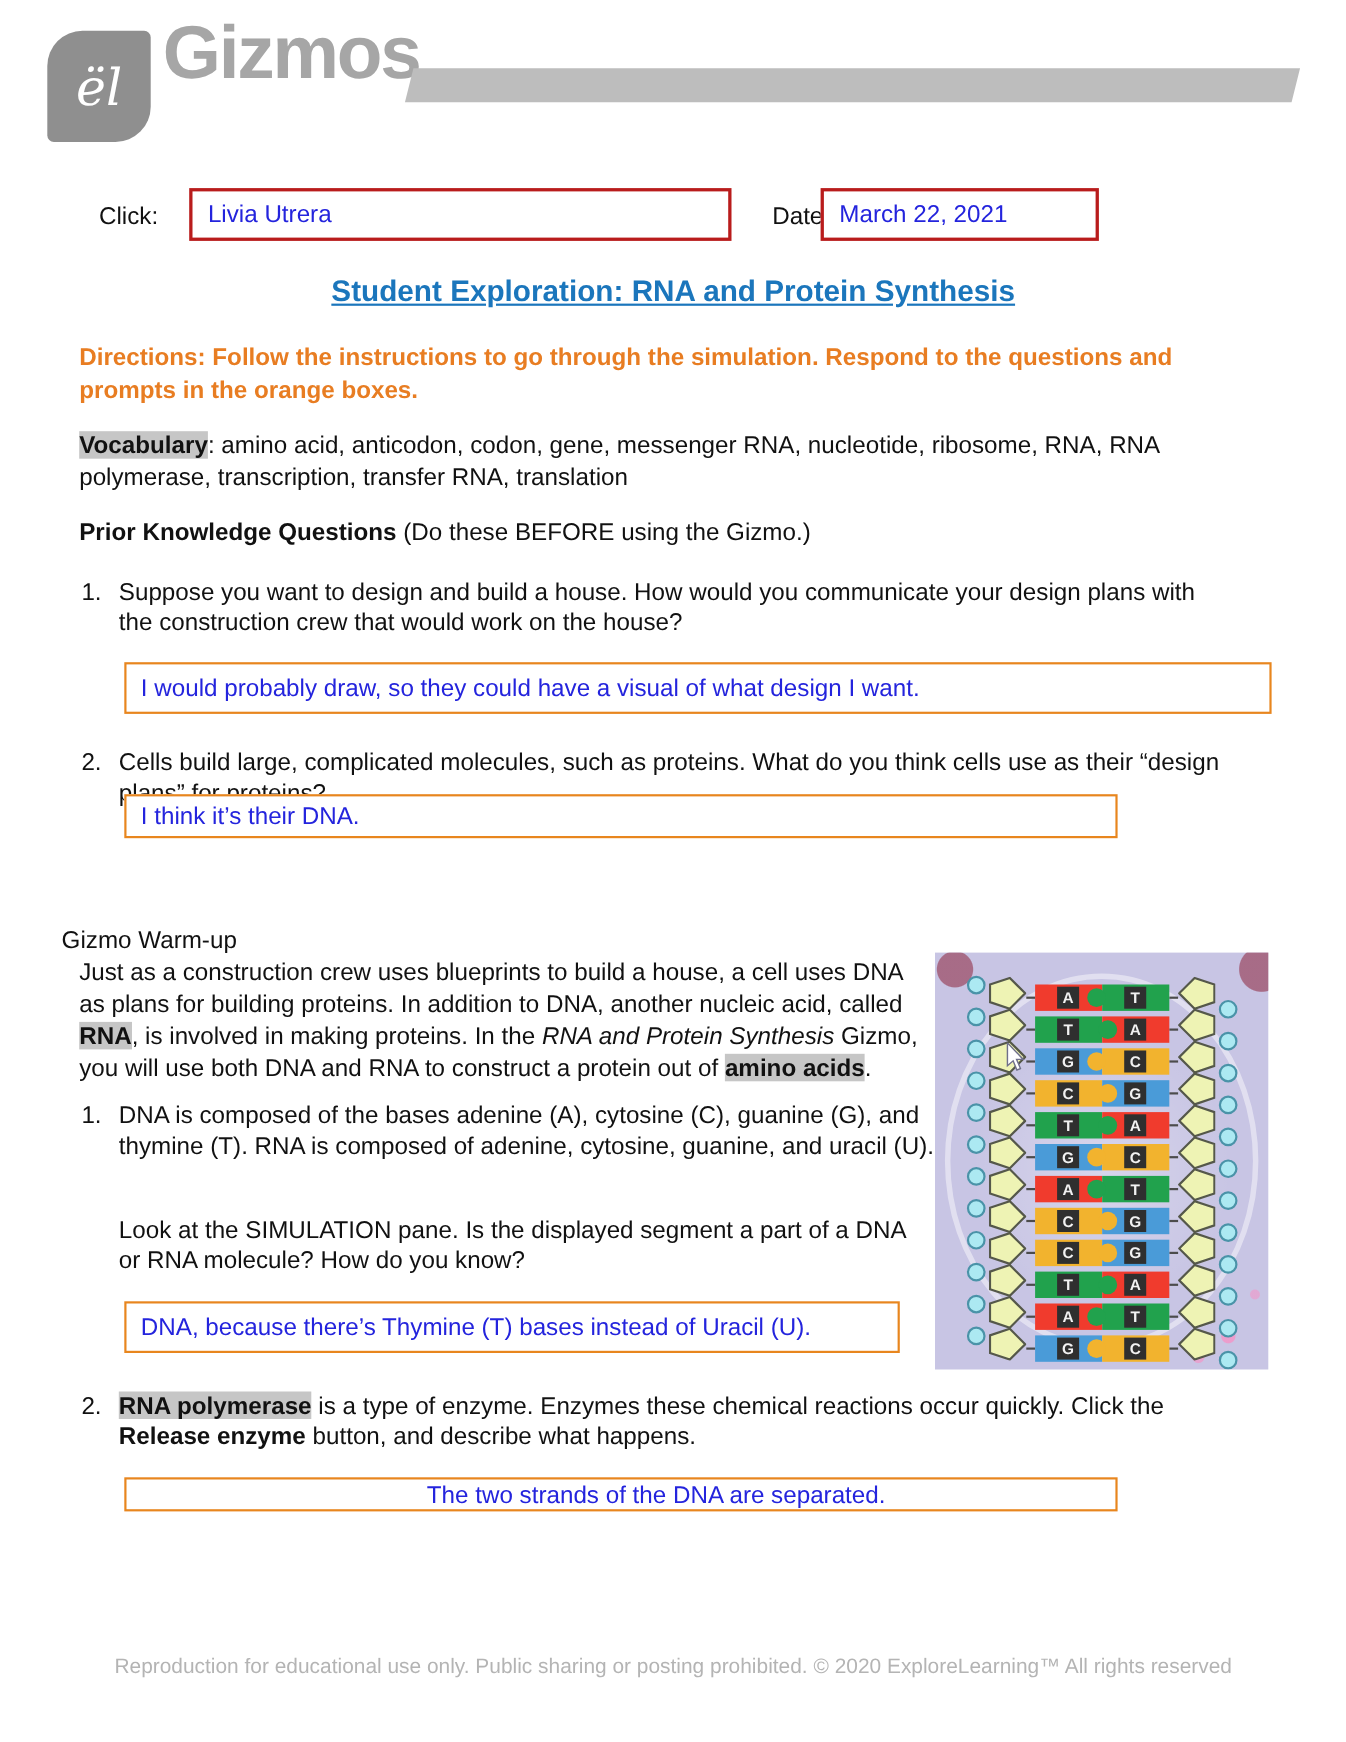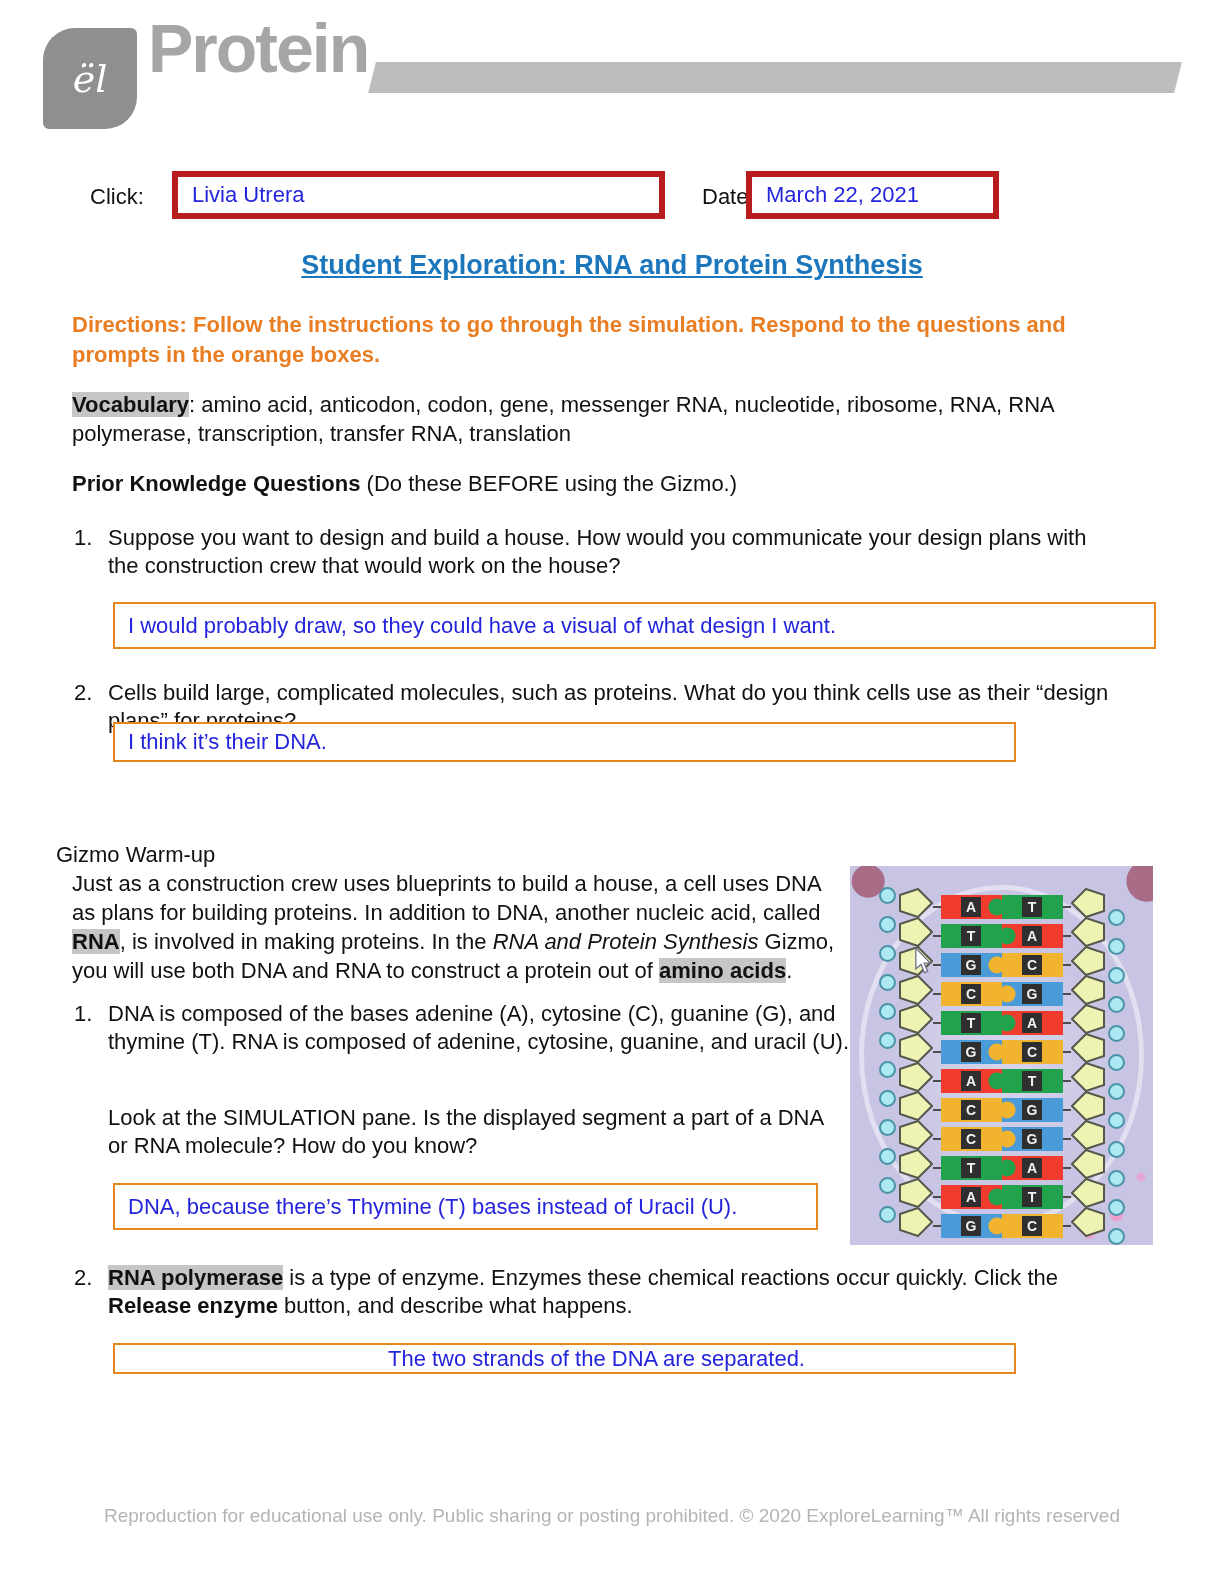--- a/index.html
+++ b/index.html
@@ -11,36 +11,36 @@
     font-size:22px; line-height:28px;
   }
   
   .logo-mark {
     position:absolute; left:43px; top:28px; width:94px; height:101px;
     background:#8f8f8f; border-radius:32px 6px 32px 6px;
     display:flex; align-items:center; justify-content:center;
   }
   .logo-mark span {
     font-family:"DejaVu Serif", serif; font-style:italic;
-    color:#ffffff; font-size:38px; line-height:1;
+    color:#ffffff; font-size:46px; line-height:1;
   }
   .wordmark {
     position:absolute; left:148px; top:34px;
     font-size:68px; font-weight:bold; letter-spacing:-2px; color:#a6a6a6;
   }
   .header-bar {
     position:absolute; left:372px; top:62px; width:806px; height:31px;
     background:#bdbdbd; transform:skewX(-14deg);
   }
   
   .field-label { position:absolute; color:#111; }
   .lbl-name { left:90px; top:183px; }
   .lbl-date { left:702px; top:183px; }
   .field-box {
-    position:absolute; border:6px solid #b91c1c; background:#fff;
+    position:absolute; border:3px solid #b91c1c; background:#fff;
     display:flex; align-items:center; padding-left:14px;
     color:#2424dd;
   }
   .box-name { left:172px; top:171px; width:493px; height:48px; }
   .box-date { left:746px; top:171px; width:253px; height:48px; }
   
   .doc-title {
     position:absolute; left:0; top:251px; width:100%;
     text-align:center; color:#1b76bc; font-weight:bold; font-size:27px;
     text-decoration:underline;
@@ -124,21 +124,21 @@
   .sim-cursor { position:absolute; left:62px; top:82px; z-index:5; }
 </style>
 </head>
 <body>
 
 <div class="page">
 
   <div class="logo-mark">
     <span>ël</span>
   </div>
-  <div class="wordmark">Protein</div>
+  <div class="wordmark">Gizmos</div>
   <div class="header-bar"></div>
 
   <div class="field-label lbl-name">Click:</div>
   <div class="field-box box-name">
     <span>Livia Utrera</span>
   </div>
   <div class="field-label lbl-date">Date:</div>
   <div class="field-box box-date">
     <span>March 22, 2021</span>
   </div>

